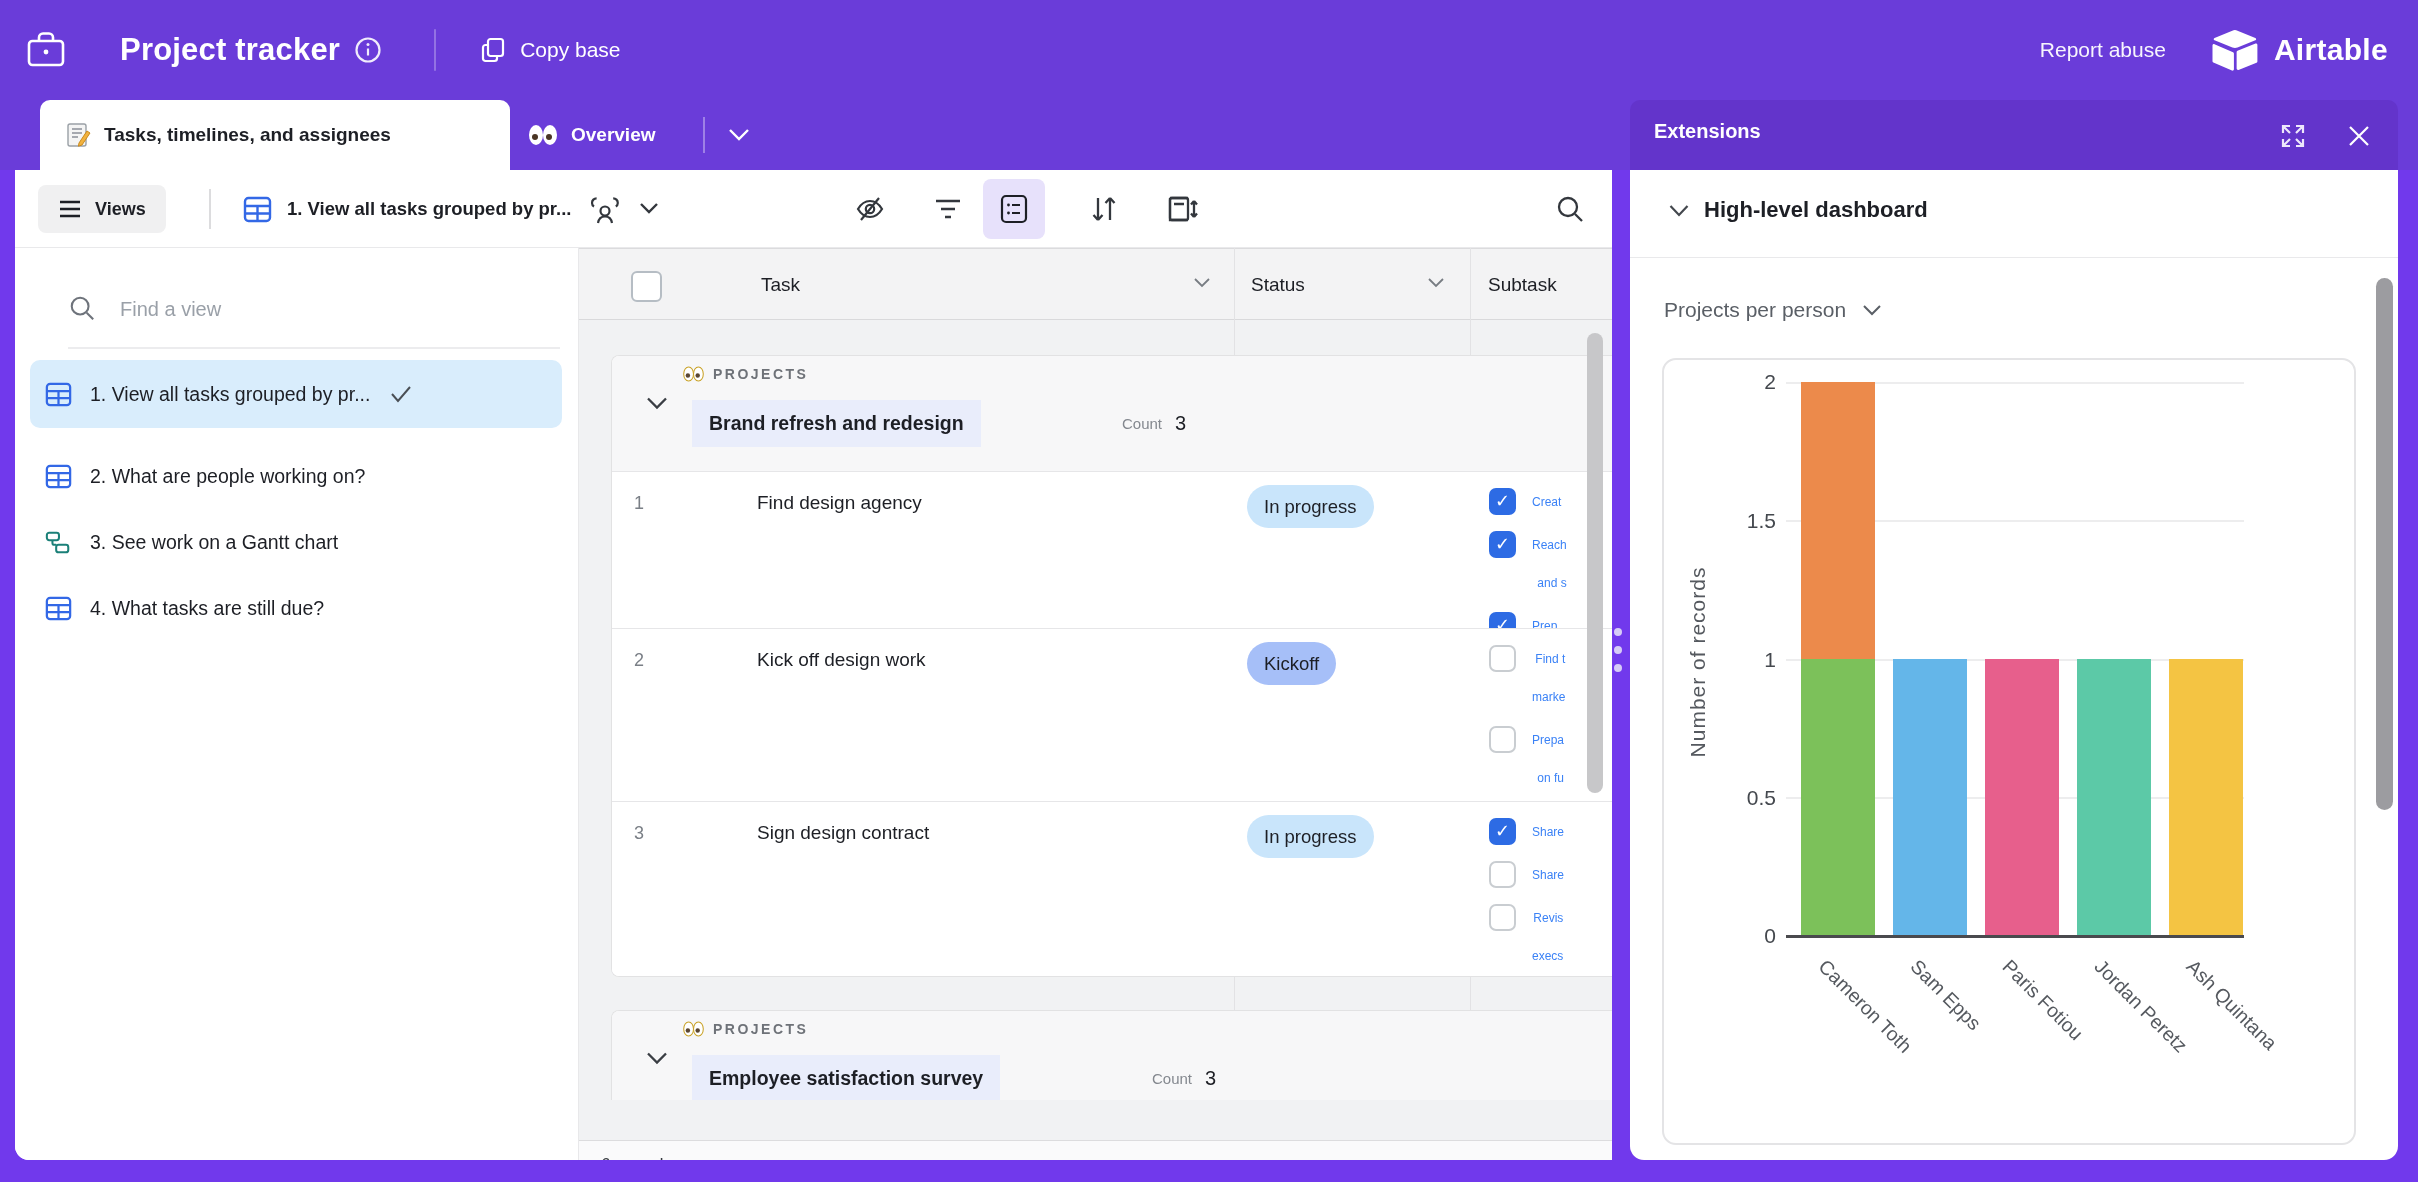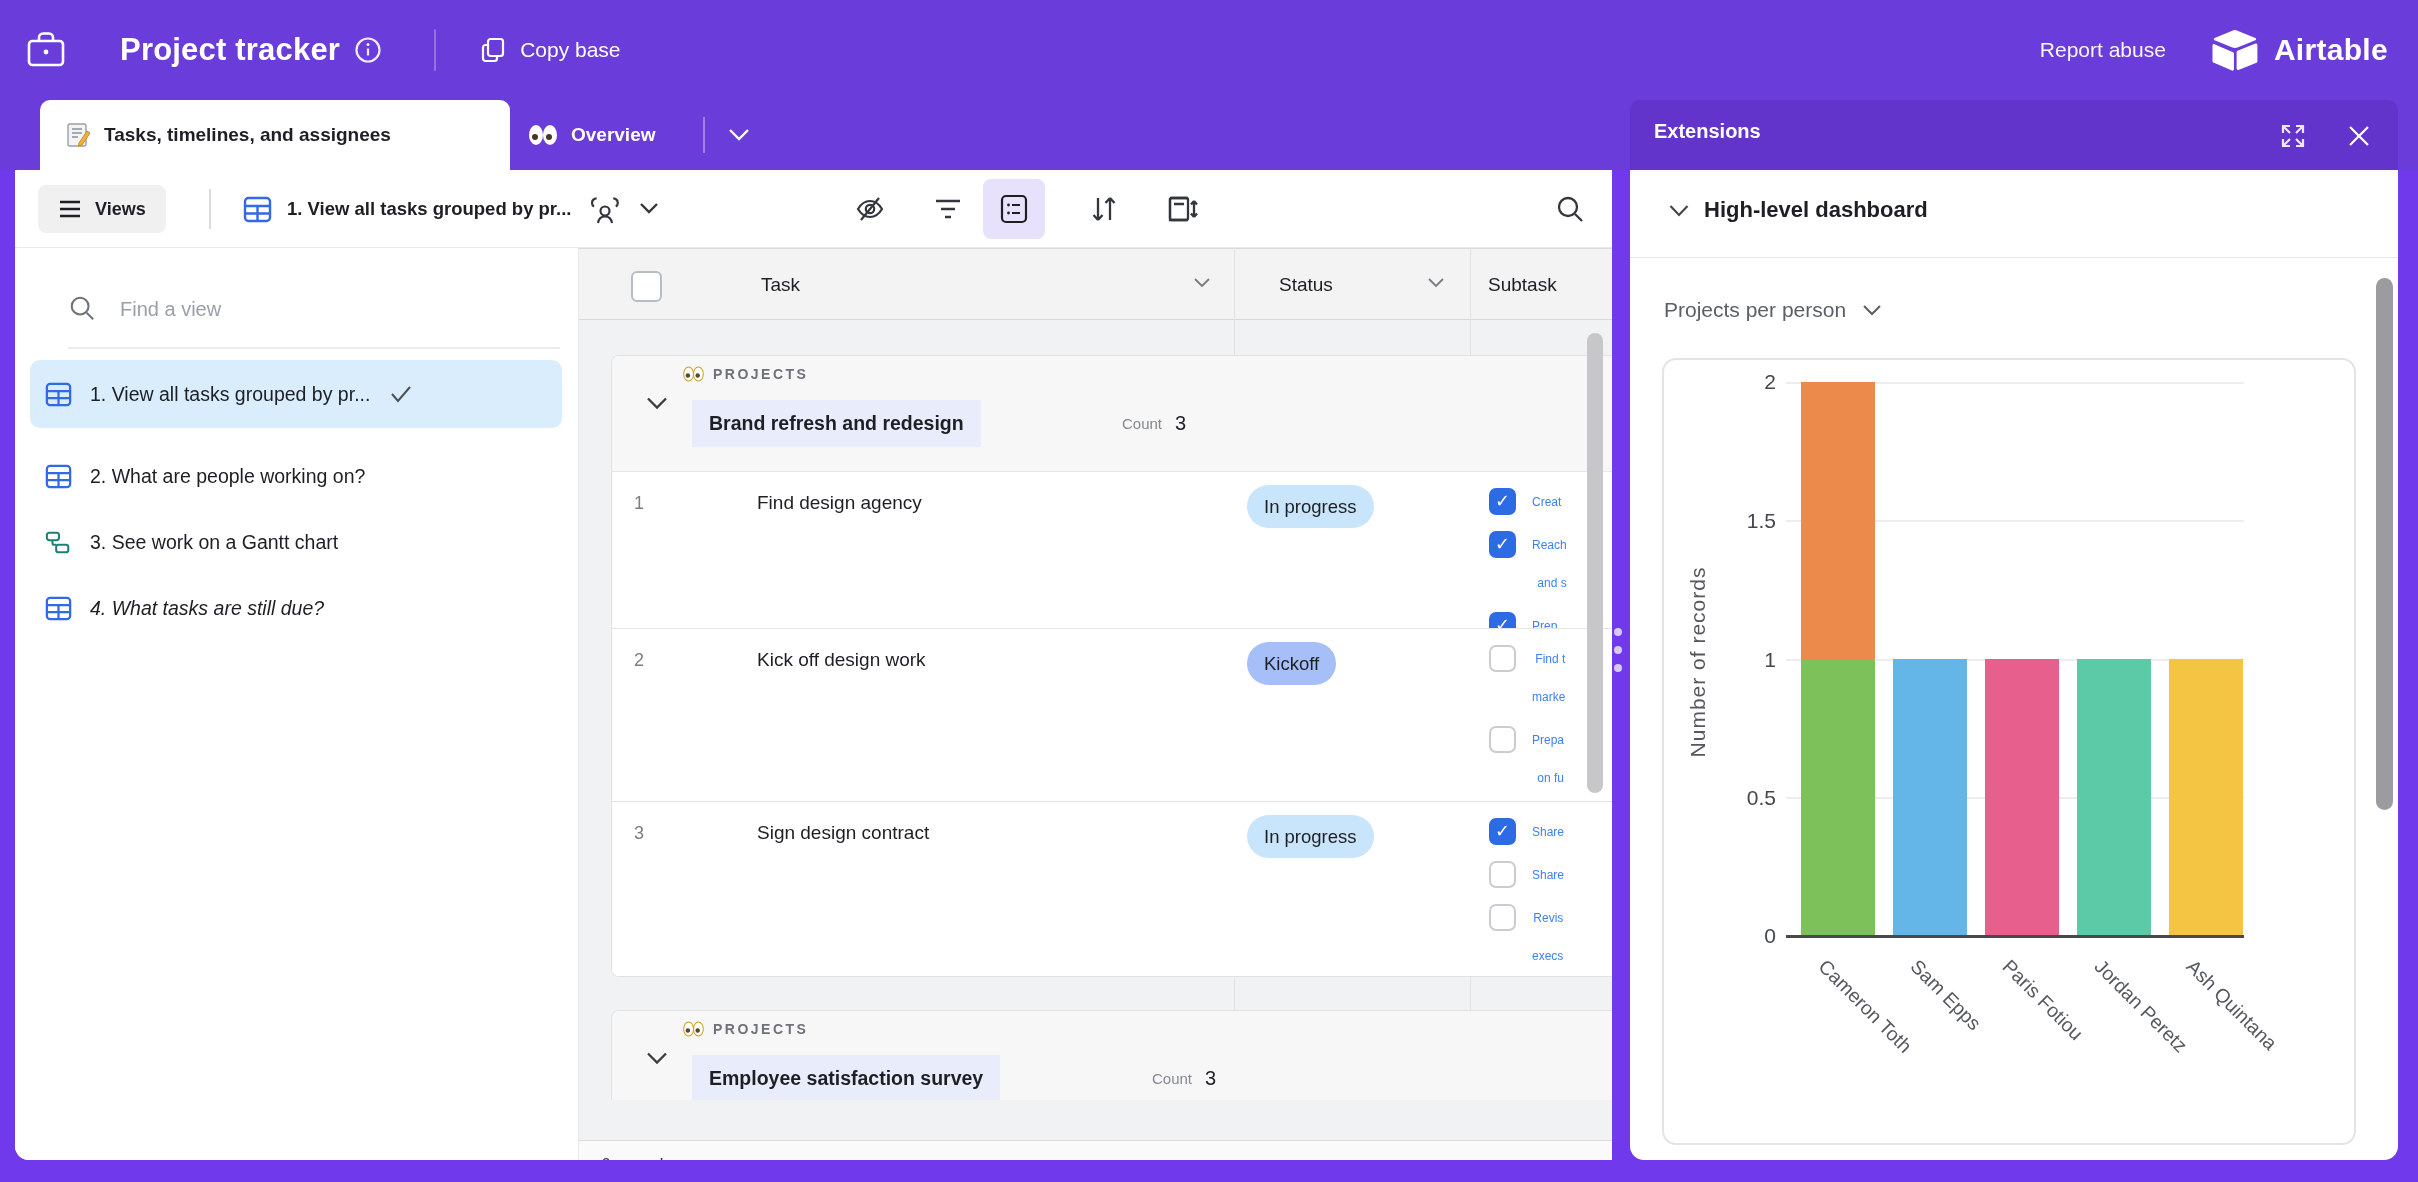--- a/index.html
+++ b/index.html
@@ -295,41 +295,41 @@
       <div class="vitem" style="top:262px;">
         <span>
           <svg width="27" height="27" viewBox="0 0 29 29" fill="none" stroke="#1B8078" stroke-width="2.2">
             <rect x="2" y="4" width="13" height="8" rx="2.5"></rect>
             <rect x="12" y="17" width="13" height="8" rx="2.5"></rect>
             <path d="M8 12v3a2 2 0 0 0 2 2h2"></path>
           </svg>
         </span>
         <span>3. See work on a Gantt chart</span>
       </div>
-      <div class="vitem" style="top:328px;font-style:italic;">
+      <div class="vitem" style="top:328px;">
         <span>
           <svg width="27" height="27" viewBox="0 0 29 29" fill="none" stroke="#3368E6" stroke-width="2.4">
             <rect x="2" y="3" width="25" height="23" rx="3.5"></rect>
               <path d="M2 11h25M2 18.5h25M14.5 11v15"></path>
           </svg>
         </span>
         <span>4. What tasks are still due?</span>
       </div>
     </aside>
 
     <div class="grid">
       <div class="ghead">
         <span class="hcb"></span>
         <span class="hlabel" style="left:182px;">Task</span>
         <span class="hchev" style="left:614px;">
           <svg width="18" height="12" viewBox="0 0 18 12" fill="none" stroke="#777C82" stroke-width="1.8">
               <path d="M2 2l7 7 7-7"></path>
             </svg>
         </span>
-        <span class="hlabel" style="left:700px;text-align:right;">Status</span>
+        <span class="hlabel" style="left:672px;text-align:right;">Status</span>
         <span class="hchev" style="left:848px;">
           <svg width="18" height="12" viewBox="0 0 18 12" fill="none" stroke="#777C82" stroke-width="1.8">
               <path d="M2 2l7 7 7-7"></path>
             </svg>
         </span>
         <span class="hlabel" style="left:909px;">Subtask</span>
       </div>
       <span class="colline" style="left:655px;height:852px;"></span>
       <span class="colline" style="left:891px;height:852px;"></span>
 

